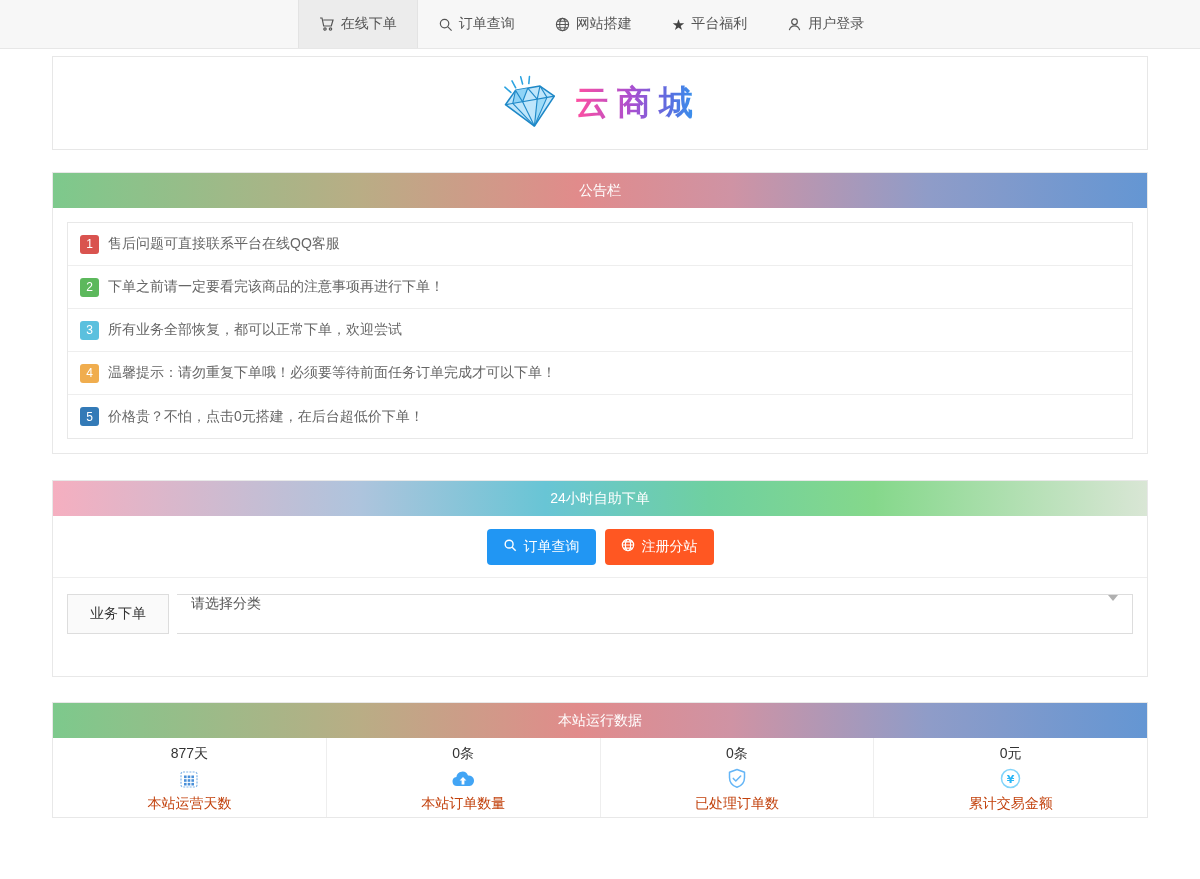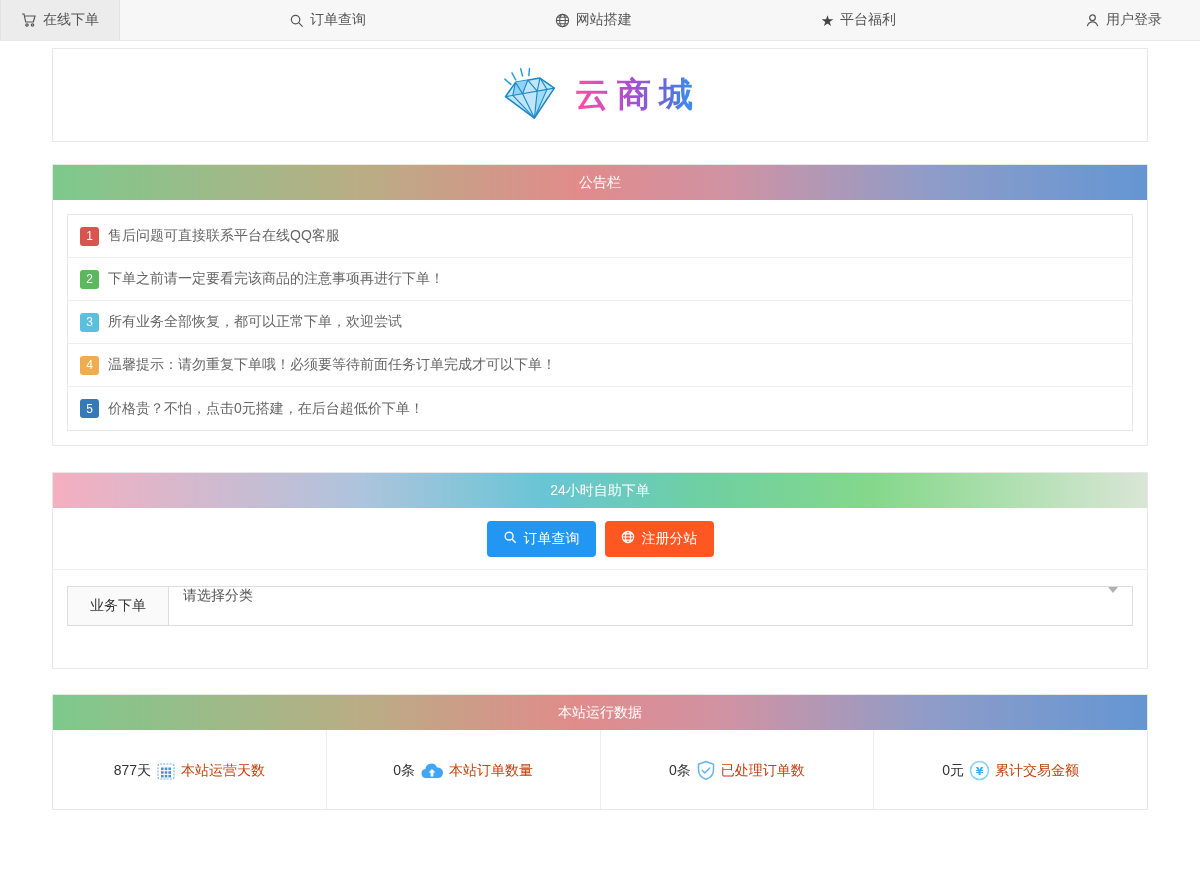--- a/index.html
+++ b/index.html
@@ -1,19 +1,19 @@
 <!DOCTYPE html>
 <html><head>
 <meta charset="utf-8">
 <style>
   * { margin:0; padding:0; box-sizing:border-box; }
   html,body { width:1200px; height:879px; background:#fff; font-family:"Liberation Sans","DejaVu Sans",sans-serif; }
 
   
-  .topnav { height:41px; background:#f7f7f7; border-bottom:1px solid #e7e7e7; display:flex; justify-content:space-between; padding-right:18px; }
+  .topnav { height:49px; background:#f7f7f7; border-bottom:1px solid #e7e7e7; display:flex; justify-content:center; padding-right:18px; }
   .nav-item { display:flex; align-items:center; gap:6px; padding:0 20px; font-size:14px; color:#555; cursor:pointer; height:100%; }
   .nav-item.active { background:#ececec; border-left:1px solid #e3e3e3; border-right:1px solid #e3e3e3; }
   .nav-item svg { display:block; }
   .nav-star { font-size:15px; color:#444; line-height:1; }
 
   
   .container { width:1096px; margin:0 auto; }
 
   
   .logo-card { margin-top:7px; height:94px; background:#fff; border:1px solid #e7e7e7; display:flex; align-items:center; justify-content:center; gap:14px; }
@@ -37,29 +37,29 @@
   .announce-btns { display:flex; height:32px; }
   .announce-btn { flex:1; color:#fff; font-size:14px; border:none; cursor:pointer; display:flex; align-items:center; justify-content:center; }
   .announce-btn:first-child { border-radius:4px 0 0 4px; }
   .announce-btn:last-child { border-radius:0 4px 4px 0; }
 
   
   .panel-selforder { margin-top:26px; }
   .selforder-actions { height:62px; display:flex; align-items:center; justify-content:center; gap:9px; border-bottom:1px solid #eee; }
   .action-btn { height:36px; padding:0 16px; border:none; border-radius:4px; color:#fff; font-size:14px; display:flex; align-items:center; gap:7px; cursor:pointer; }
   .selforder-form { padding:16px 14px 42px 14px; }
-  .form-row { display:flex; height:40px; }
+  .form-row { display:flex; height:40px;gap:8px; }
   .form-label { width:102px; background:#fafafa; border:1px solid #ddd; display:flex; align-items:center; justify-content:center; font-size:14px; color:#333; }
   .form-select { flex:1; border:1px solid #ddd; border-left:none; display:flex; align-items:flex-start; justify-content:space-between; padding:0 14px; font-size:14px; color:#555; cursor:pointer; background:#fff; }
   .chevron-down { width:0; height:0; border-left:5px solid transparent; border-right:5px solid transparent; border-top:6px solid #b0b0b0; }
 
   
   .panel-stats { margin-top:25px; }
   .stats-row { display:flex; height:79px; }
-  .stat-col { flex:1; border-right:1px solid #eee; display:flex; flex-direction:row; align-items:center; justify-content:center; gap:5px; padding-top:2px; }
+  .stat-col { flex:1; border-right:1px solid #eee; display:flex; flex-direction:column; align-items:center; justify-content:center; gap:5px; padding-top:2px; }
   .stat-col:last-child { border-right:none; }
   .stat-value { font-size:14px; color:#333; }
   .stat-label { font-size:14px; color:#c2410c; }
   .stat-icon { height:22px; display:flex; align-items:center; justify-content:center; }
 </style>
 </head>
 <body>
 
 <nav class="topnav">
   <div class="nav-item active">

